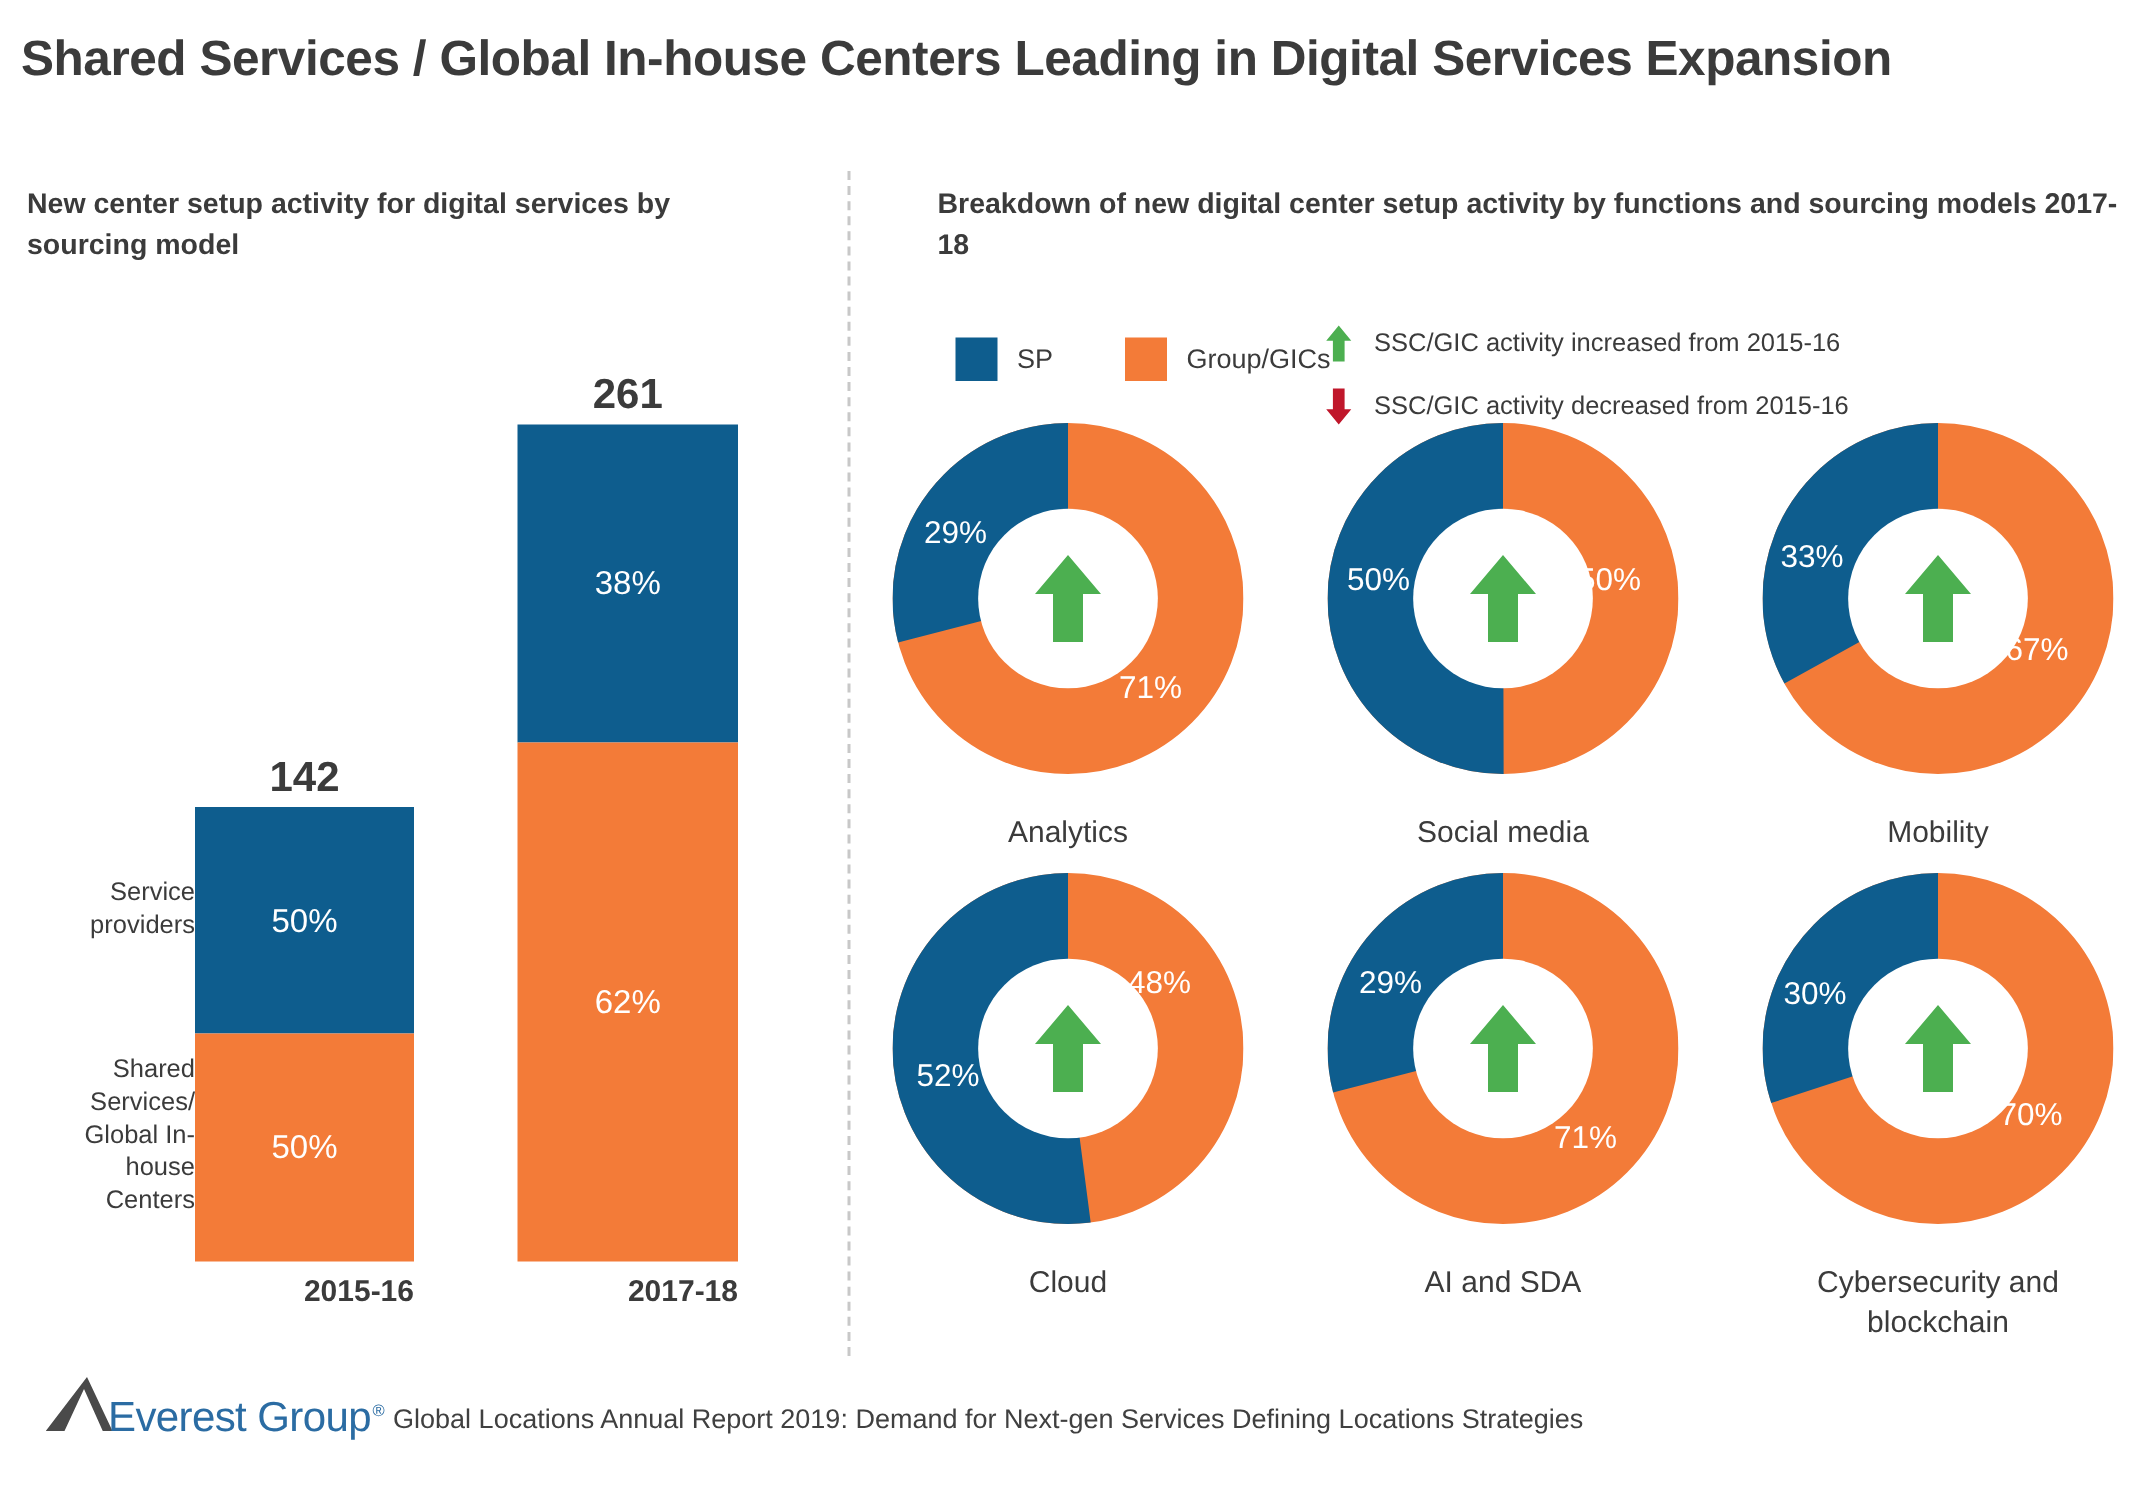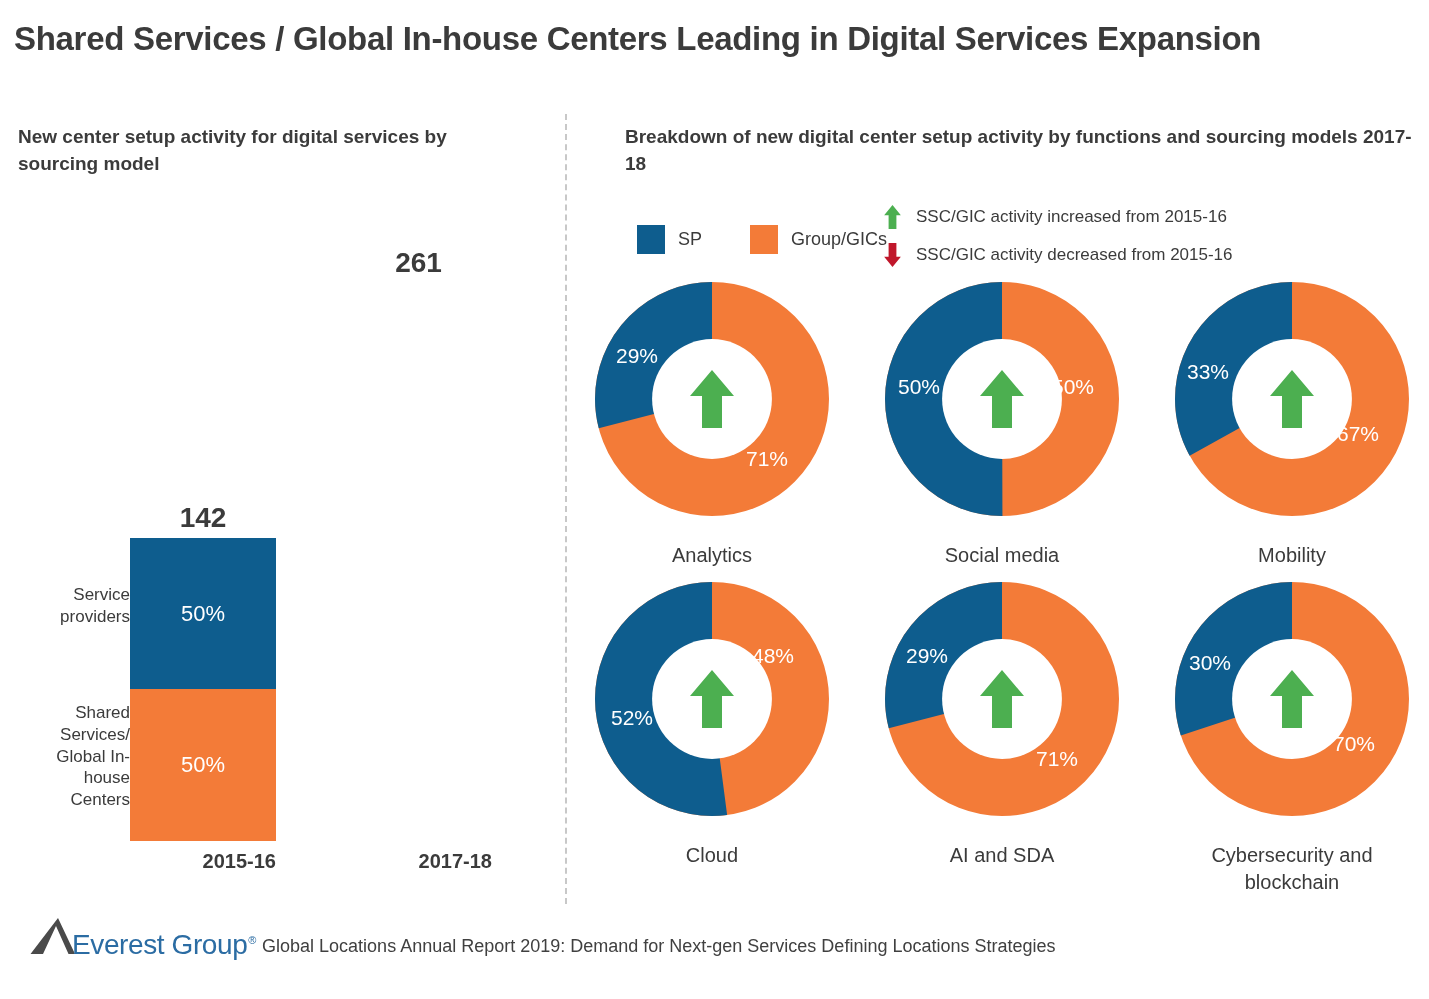--- a/index.html
+++ b/index.html
@@ -146,20 +146,21 @@
     position: absolute;
     left: 318px;
     top: 88px;
   }
   .legend-arrow-row {
     display: flex;
     align-items: center;
     gap: 14px;
     height: 30px;
     margin-bottom: 8px;
+    margin-top: 12px;
   }
   .arrow-ico { width: 19px; height: 26px; display: block; }
   .legend-arrow-row .legend-text { font-size: 17px; }
 
   
   .donut-cell {
     position: absolute;
     width: 250px;
   }
   .donut-wrap {
@@ -255,20 +256,28 @@
       </div>
       <div class="bar-seg ssc" style="height:152px;">
         <span>50%</span>
       </div>
     </div>
     <div class="bar-xlabel" style="top:736px;">2015-16</div>
   </div>
 
   <div class="bar-group" style="left:345px; top:0; width:147px; height:790px;">
     <div class="bar-total" style="top:133px;">261</div>
+    <div class="bar-stack" style="top:169px; height:558px;">
+      <div class="bar-seg sp" style="height:212px;">
+        <span>38%</span>
+      </div>
+      <div class="bar-seg ssc" style="height:346px;">
+        <span>62%</span>
+      </div>
+    </div>
     <div class="bar-xlabel" style="top:736px;">2017-18</div>
   </div>
 </div>
 
 <div id="right-panel">
   <div id="right-subtitle">Breakdown of new digital center setup activity by functions and sourcing models 2017-18</div>
 
   <div id="legend-series">
     <div class="legend-swatch sp"></div>
     <div class="legend-text">SP</div>

